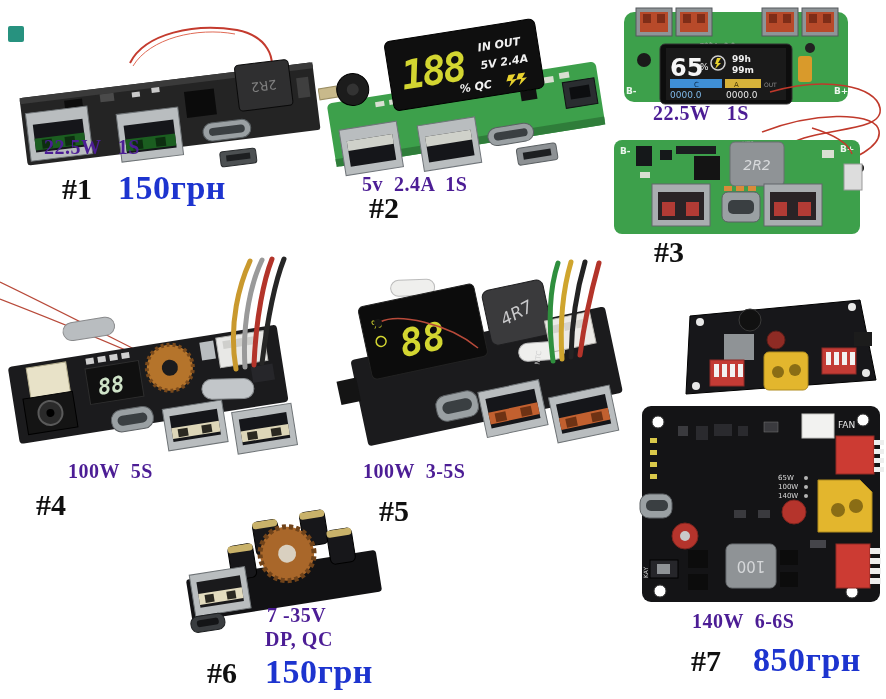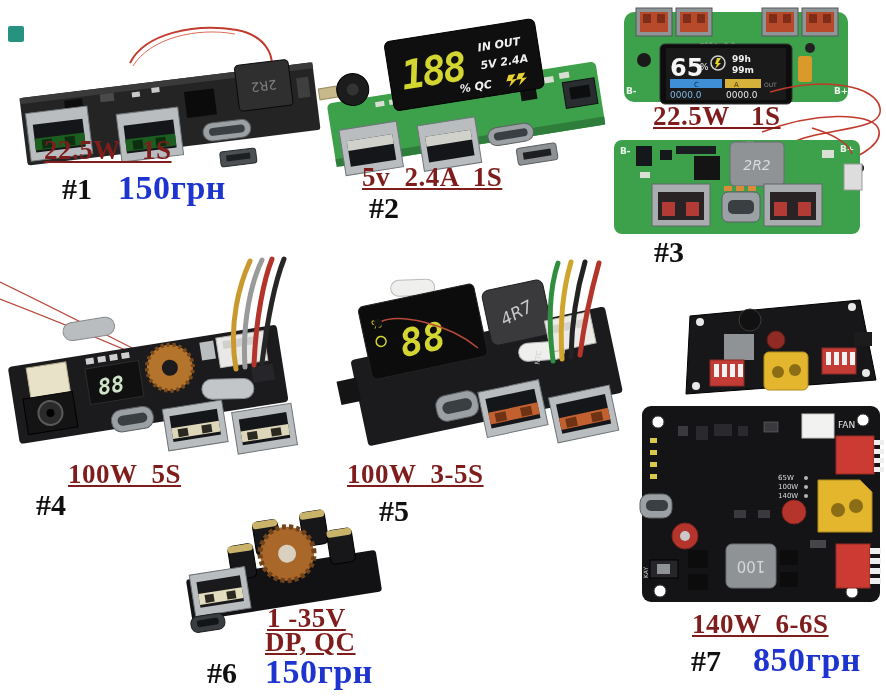--- a/index.html
+++ b/index.html
@@ -1,20 +1,20 @@
 <!DOCTYPE html>
 <html><head>
 <meta charset="utf-8">
 <style>
   html,body{margin:0;padding:0;background:#ffffff;}
   .canvas{position:relative;width:886px;height:699px;background:#ffffff;overflow:hidden;
           font-family:"Liberation Serif",serif;}
   .photo{position:absolute;}
-  .spec{position:absolute;font-weight:bold;font-size:27px;color:#7f1d1d;
-        white-space:pre;letter-spacing:.5px;line-height:1;text-decoration:underline;}
+  .spec{position:absolute;font-weight:bold;font-size:20px;color:#4c1d95;
+        white-space:pre;letter-spacing:.5px;line-height:1;}
   .pricerow{position:absolute;display:flex;align-items:baseline;font-weight:bold;line-height:1;}
   .num{font-size:30px;color:#101010;}
   .price{font-size:34px;color:#1d34cf;letter-spacing:.5px;}
   svg text{font-family:"DejaVu Sans",sans-serif;}
   .seg{font-family:"DejaVu Sans Mono",monospace;font-weight:bold;font-style:italic;}
 </style>
 </head>
 <body>
 
 <div class="canvas">
@@ -480,41 +480,41 @@
       </g>
     </g>
   </svg>
 
   <div class="spec" style="left:44px;top:137px">22.5W   1S</div>
   <div class="pricerow" style="left:62px;top:171px;gap:26px">
     <span class="num">#1</span>
     <span class="price">150грн</span>
   </div>
 
-  <div class="spec" style="left:362px;top:164px">5v  2.4A  1S</div>
+  <div class="spec" style="left:362px;top:174px">5v  2.4A  1S</div>
   <div class="pricerow" style="left:369px;top:193px;gap:26px">
     <span class="num">#2</span>
   </div>
 
   <div class="spec" style="left:653px;top:103px">22.5W   1S</div>
   <div class="pricerow" style="left:654px;top:237px;gap:32px">
     <span class="num">#3</span>
   </div>
 
   <div class="spec" style="left:68px;top:461px">100W  5S</div>
   <div class="pricerow" style="left:36px;top:490px;gap:28px">
     <span class="num">#4</span>
   </div>
 
-  <div class="spec" style="left:347px;top:461px">100W  3-5S</div>
+  <div class="spec" style="left:363px;top:461px">100W  3-5S</div>
   <div class="pricerow" style="left:379px;top:496px;gap:30px">
     <span class="num">#5</span>
   </div>
 
-  <div class="spec" style="left:267px;top:605px">1 -35V</div>
+  <div class="spec" style="left:267px;top:605px">7 -35V</div>
   <div class="spec" style="left:265px;top:629px">DP, QC</div>
   <div class="pricerow" style="left:207px;top:655px;gap:28px">
     <span class="num">#6</span>
     <span class="price">150грн</span>
   </div>
 
   <div class="spec" style="left:692px;top:611px">140W  6-6S</div>
   <div class="pricerow" style="left:691px;top:643px;gap:32px">
     <span class="num">#7</span>
     <span class="price">850грн</span>

